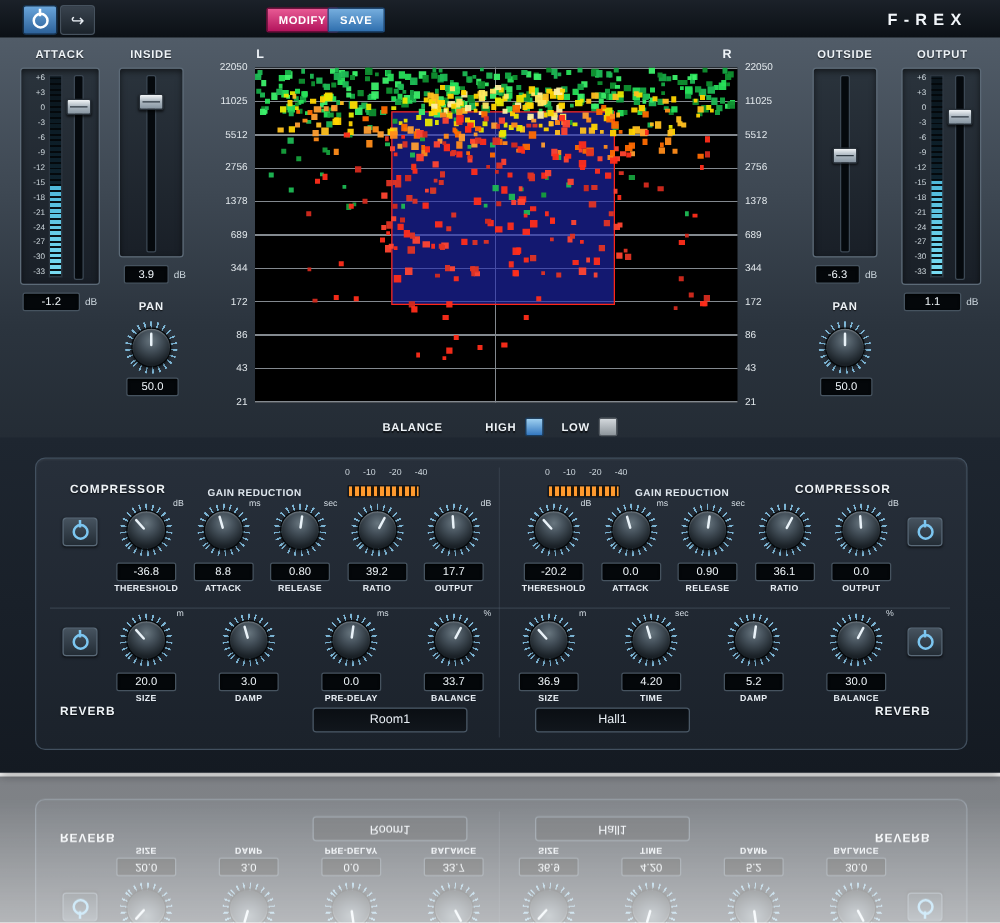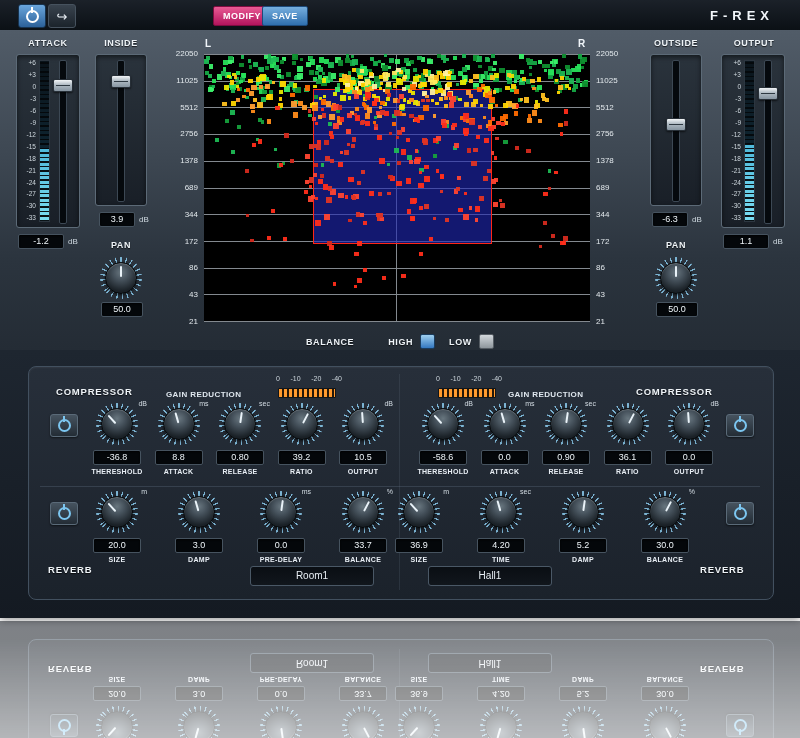--- a/index.html
+++ b/index.html
@@ -1150,35 +1150,35 @@
           <div class="klabel">RATIO</div>
         </div>
         <div class="kcell">
           <div class="kknob">
             <div class="kticks"></div>
             <div class="kcap">
               <div class="kpointer"></div>
             </div>
             <span class="kunit">dB</span>
           </div>
-          <div class="vbox kvalue">10.5</div>
+          <div class="vbox kvalue">17.7</div>
           <div class="klabel">OUTPUT</div>
         </div>
       </div>
 
     <div class="krow" style="left:414px;top:52px">
         <div class="kcell">
           <div class="kknob">
             <div class="kticks"></div>
             <div class="kcap">
               <div class="kpointer"></div>
             </div>
             <span class="kunit">dB</span>
           </div>
-          <div class="vbox kvalue">-58.6</div>
+          <div class="vbox kvalue">-20.2</div>
           <div class="klabel">THERESHOLD</div>
         </div>
         <div class="kcell">
           <div class="kknob">
             <div class="kticks"></div>
             <div class="kcap">
               <div class="kpointer"></div>
             </div>
             <span class="kunit">ms</span>
           </div>
@@ -1266,21 +1266,21 @@
             <div class="kcap">
               <div class="kpointer"></div>
             </div>
             <span class="kunit">%</span>
           </div>
           <div class="vbox kvalue">33.7</div>
           <div class="klabel">BALANCE</div>
         </div>
       </div>
 
-    <div class="krow" style="left:390px;top:140px">
+    <div class="krow" style="left:410px;top:140px">
         <div class="kcell">
           <div class="kknob">
             <div class="kticks"></div>
             <div class="kcap">
               <div class="kpointer"></div>
             </div>
             <span class="kunit">m</span>
           </div>
           <div class="vbox kvalue">36.9</div>
           <div class="klabel">SIZE</div>

